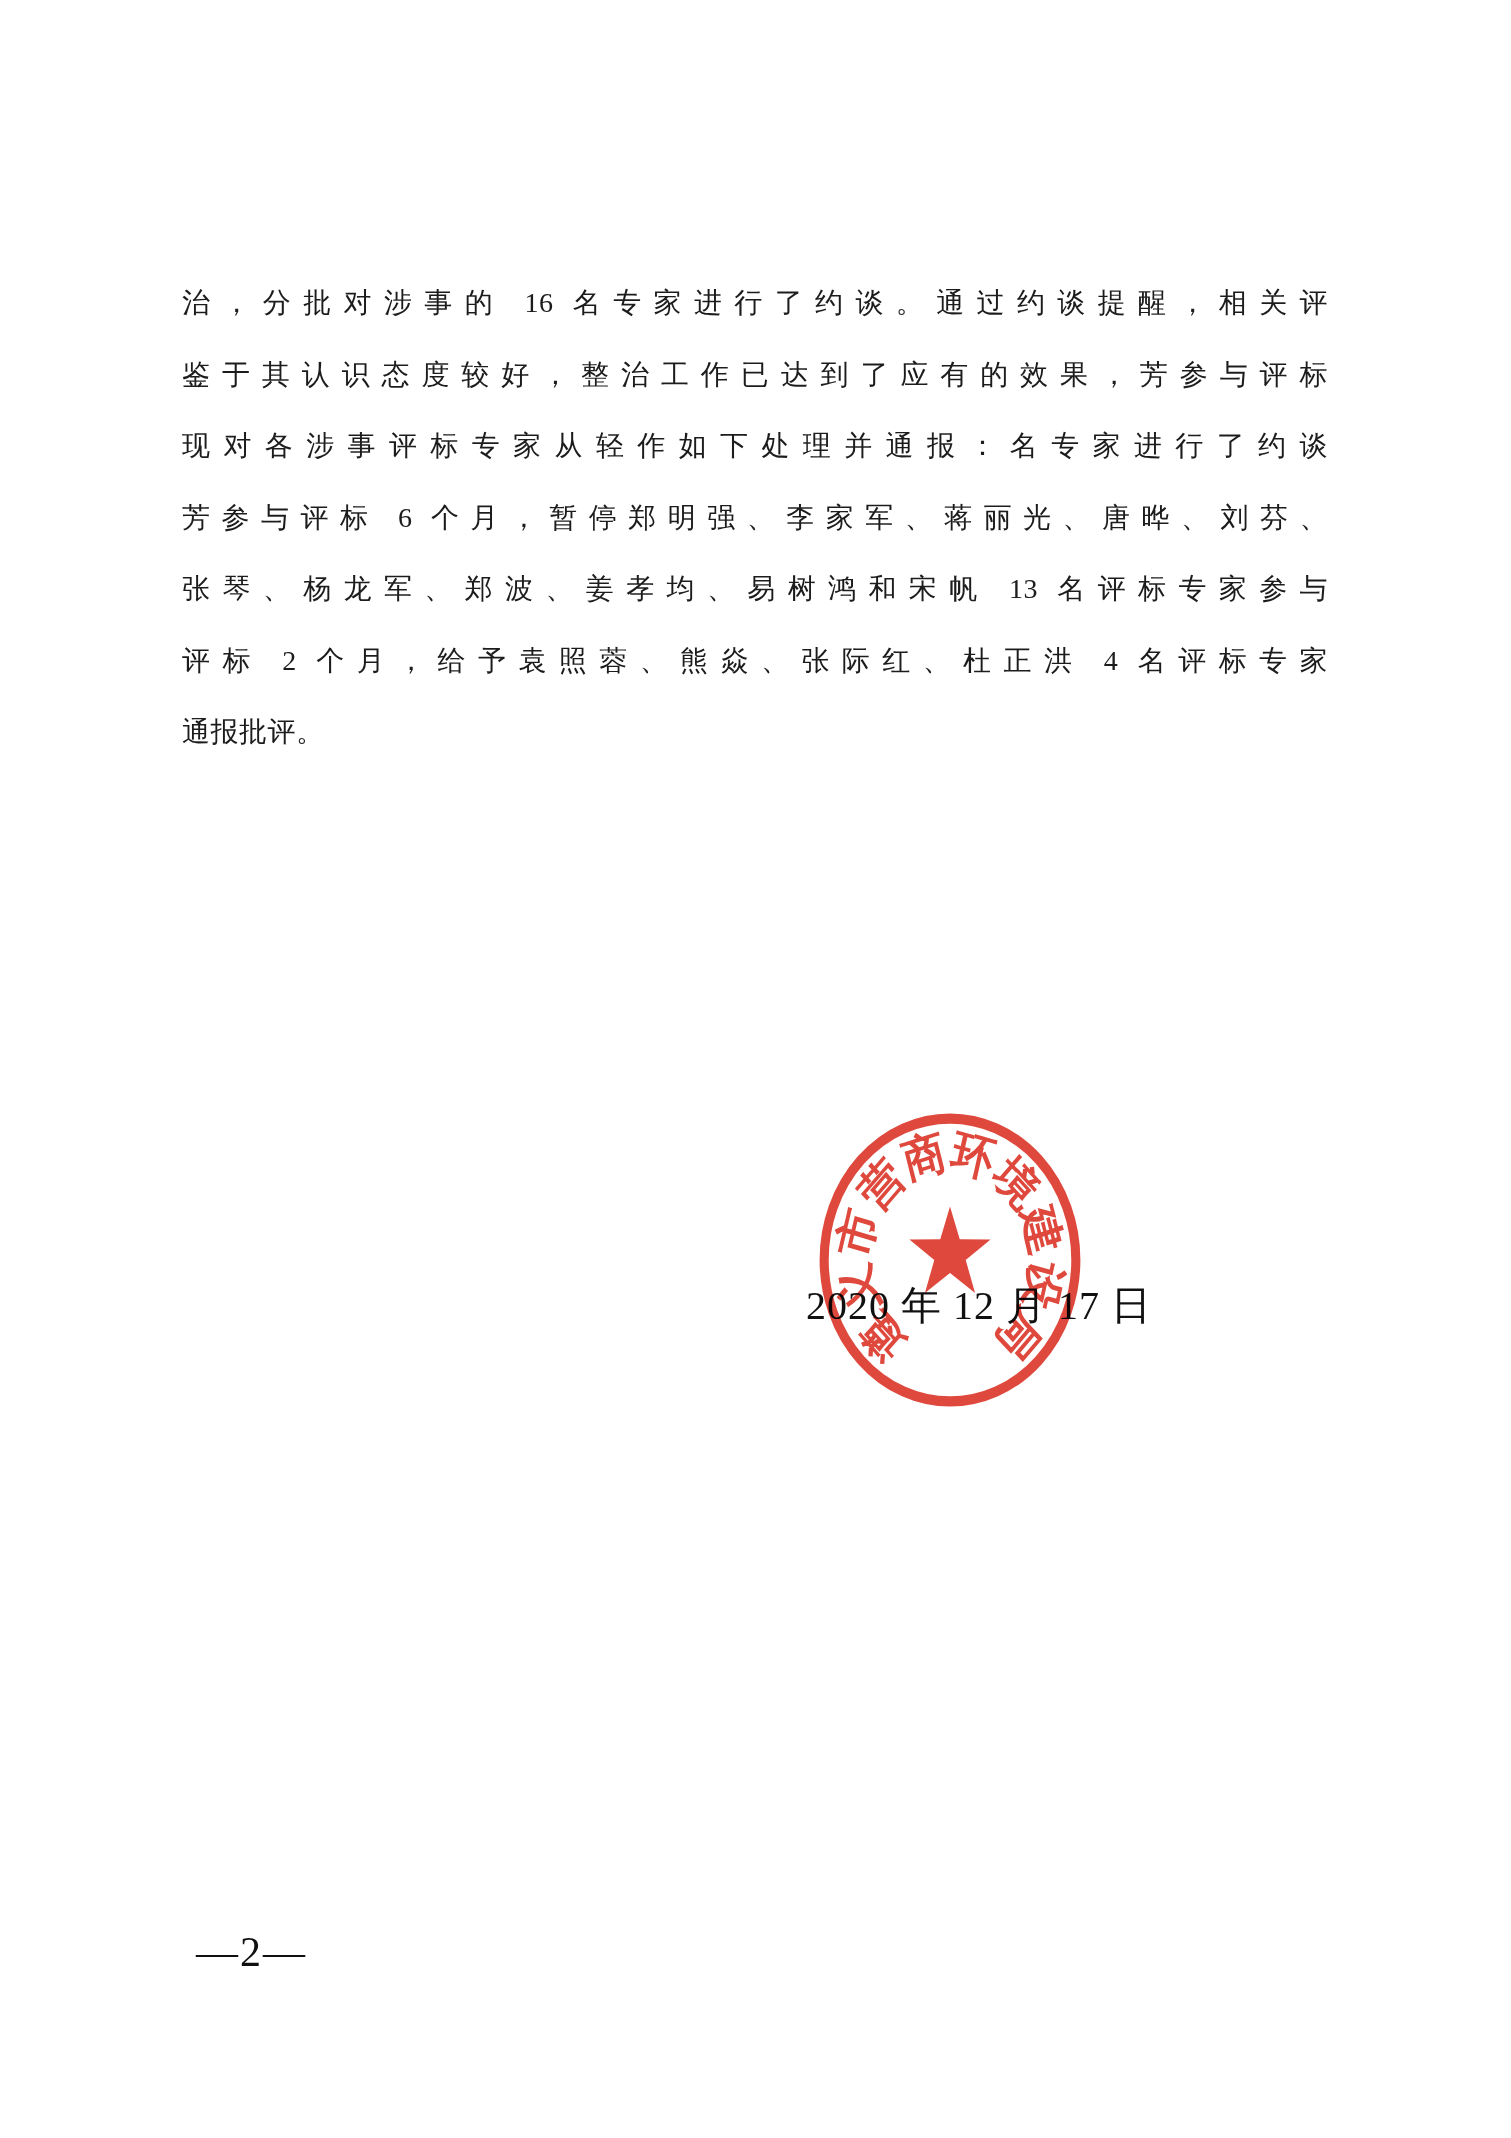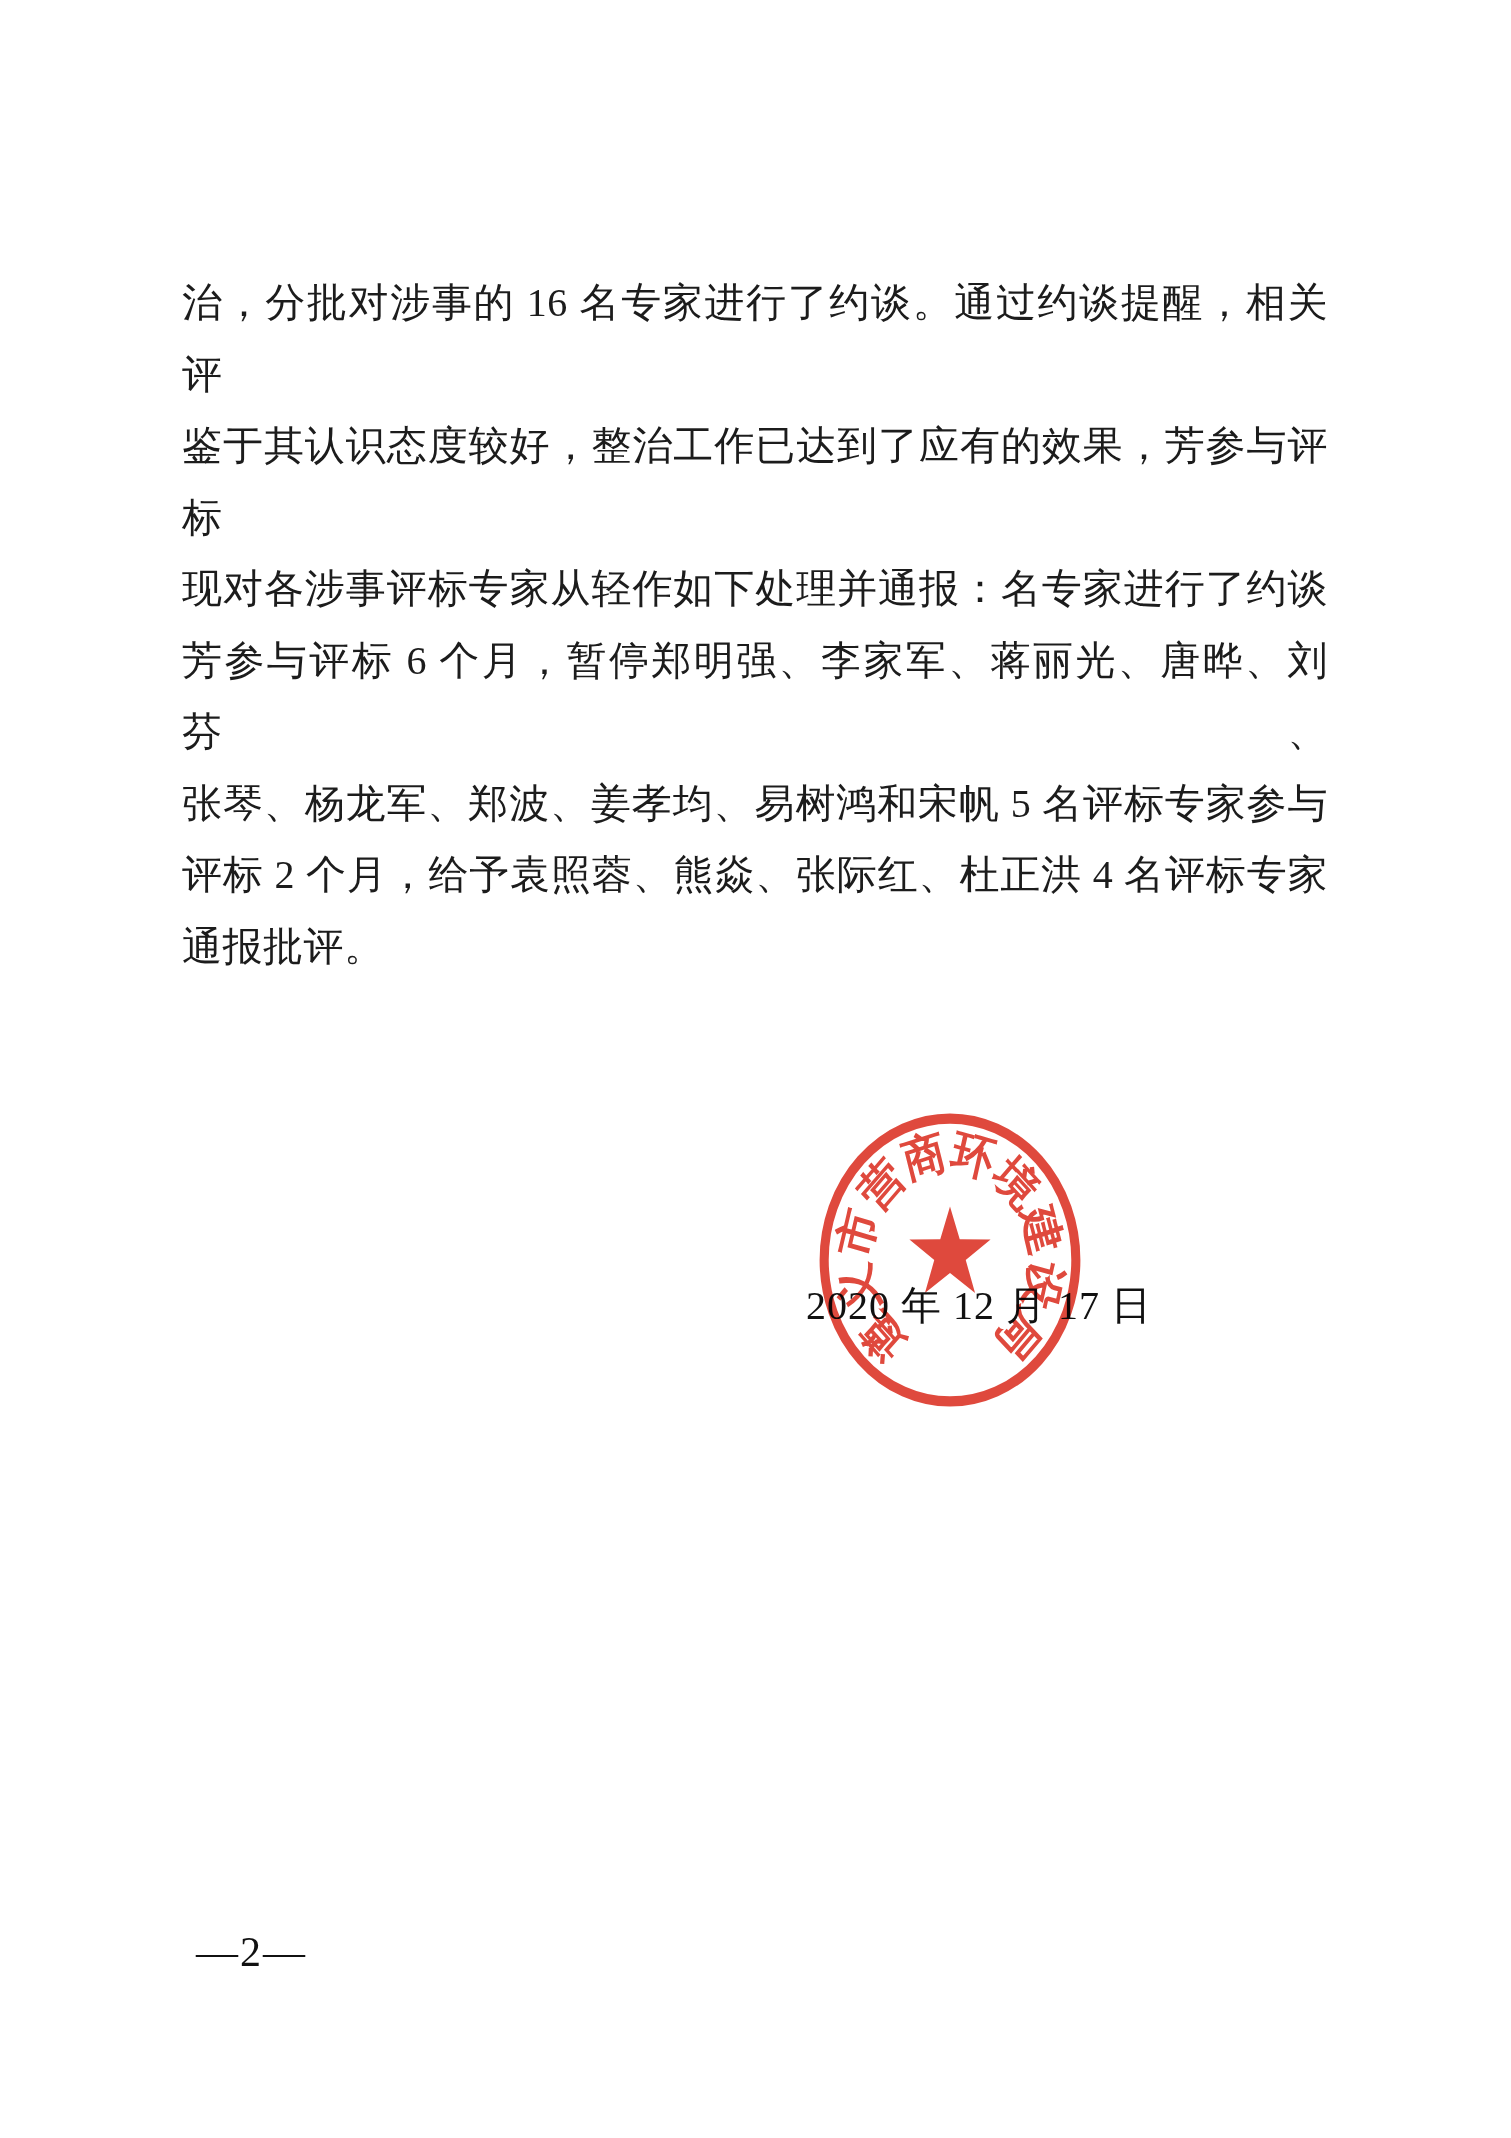--- a/index.html
+++ b/index.html
@@ -14,21 +14,21 @@
     background: #ffffff;
     overflow: hidden;
     font-family: "Liberation Serif", "DejaVu Serif", serif;
     color: #1c1c1c;
   }
   .body-text {
     position: absolute;
     left: 182px;
     top: 267px;
     width: 1146px;
-    font-size: 40px;
+    font-size: 28px;
     line-height: 71.5px;
     letter-spacing: 0.5px;
   }
   .text-line {
     text-align: justify;
     text-align-last: justify;
     white-space: normal;
   }
   .text-line.para-end {
     text-align: center;
@@ -72,21 +72,21 @@
 </head>
 <body>
 
 <div class="page">
 
   <div class="body-text">
     <div class="text-line">治，分批对涉事的 16 名专家进行了约谈。通过约谈提醒，相关评</div>
     <div class="text-line">鉴于其认识态度较好，整治工作已达到了应有的效果，芳参与评标</div>
     <div class="text-line">现对各涉事评标专家从轻作如下处理并通报：名专家进行了约谈</div>
     <div class="text-line">芳参与评标 6 个月，暂停郑明强、李家军、蒋丽光、唐晔、刘芬、</div>
-    <div class="text-line">张琴、杨龙军、郑波、姜孝均、易树鸿和宋帆 5 名评标专家参与</div>
+    <div class="text-line">张琴、杨龙军、郑波、姜孝均、易树鸿和宋帆 13 名评标专家参与</div>
     <div class="text-line">评标 2 个月，给予袁照蓉、熊焱、张际红、杜正洪 4 名评标专家</div>
     <div class="text-line para-end">通报批评。</div>
   </div>
 
   <div class="signature-date">2020 年 12 月 17 日</div>
 
   <svg class="official-seal" viewBox="0 0 270 270" preserveAspectRatio="none" xmlns="http://www.w3.org/2000/svg">
     <defs>
       <path id="seal-arc" d="M 95 204.3 A 80 80 0 1 1 175 204.3" fill="none"></path>
     </defs>

